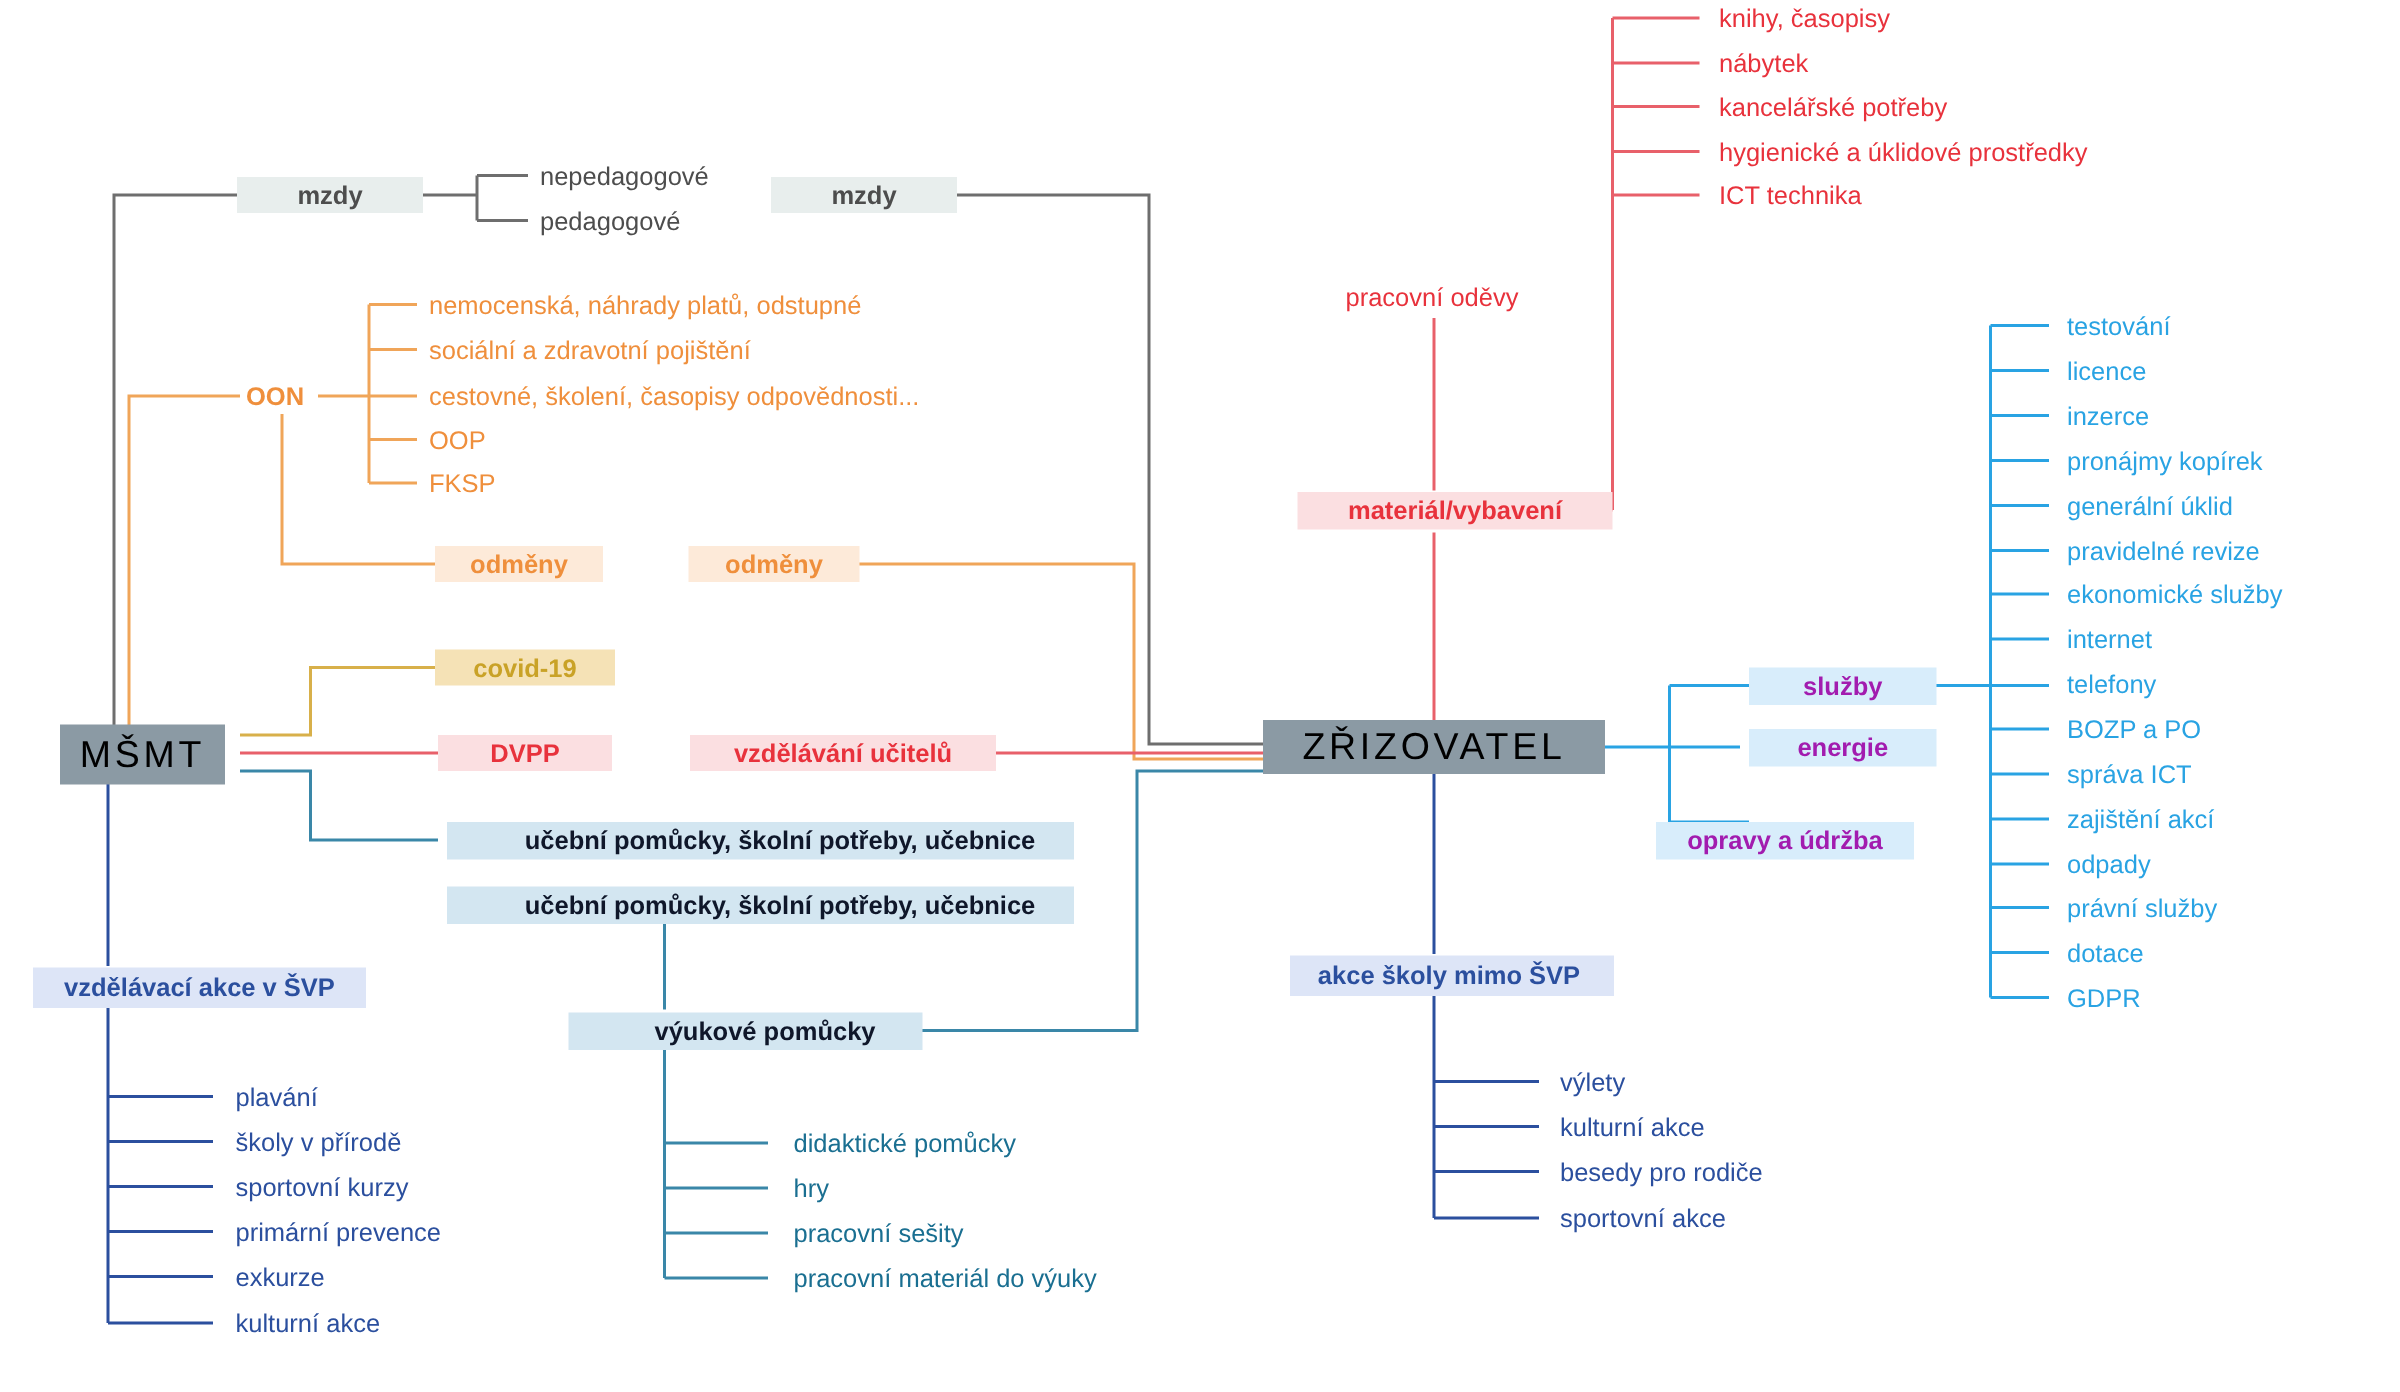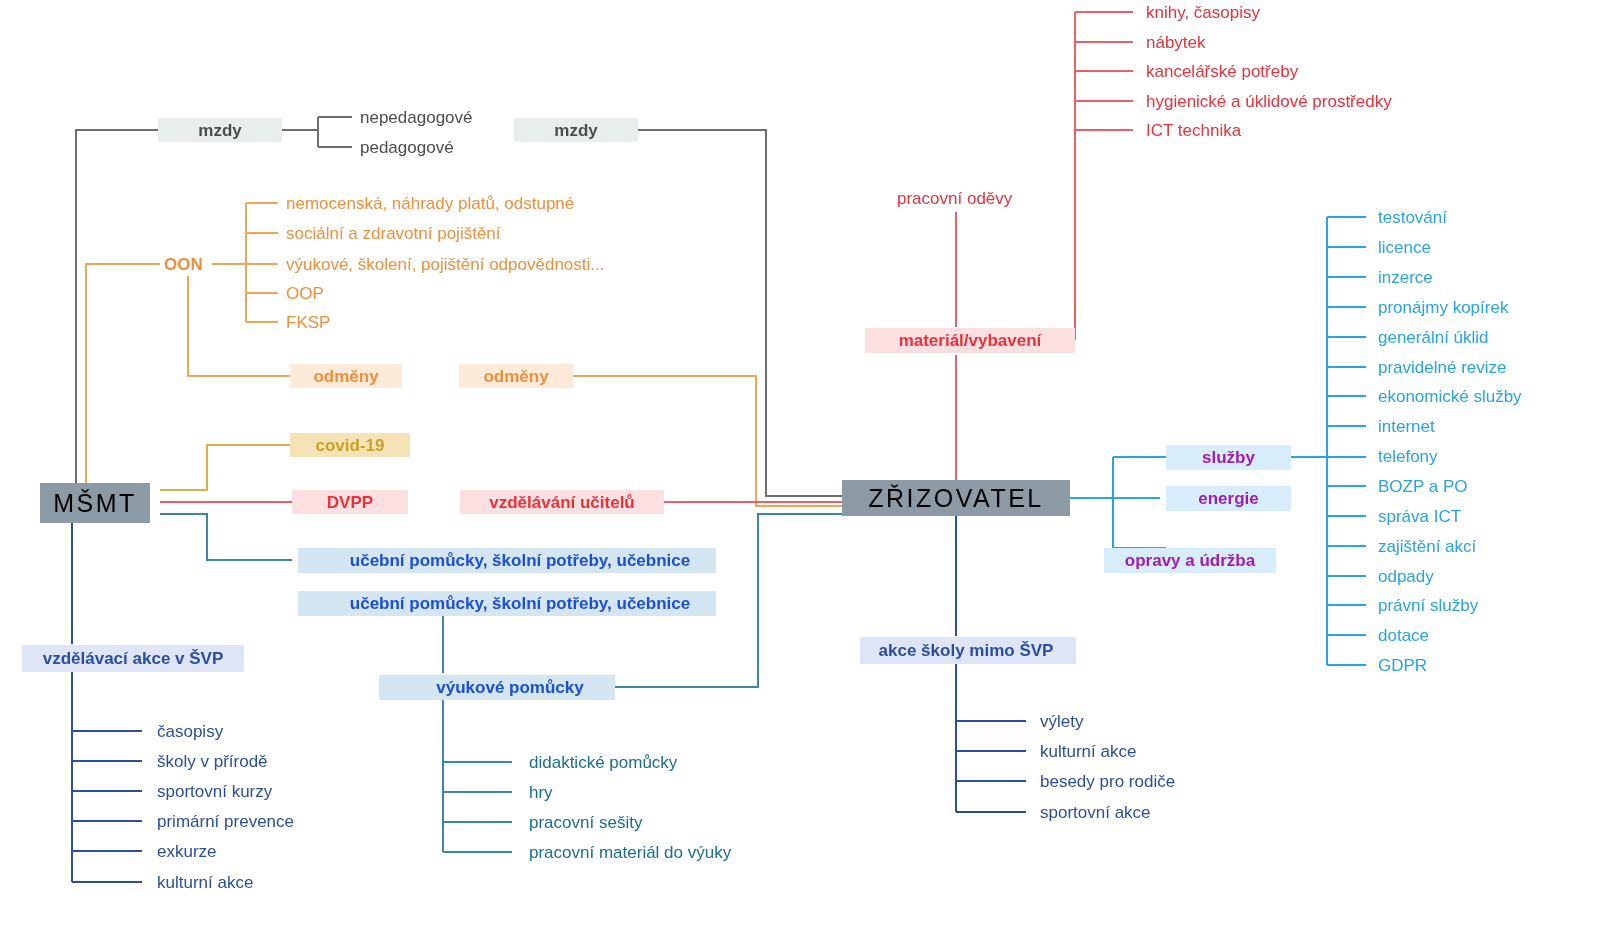--- a/index.html
+++ b/index.html
@@ -51,21 +51,21 @@
   .chip {
     font-weight: bold;
     font-size: 17px;
     justify-content: center;
     padding: 0 14px;
   }
   .chip-gray   { background: #e8eeed; color: #4d4d4d; }
   .chip-orange { background: #fdead9; color: #ef8f3c; }
   .chip-yellow { background: #f5e2b6; color: #c9a227; }
   .chip-red    { background: #fbdfe1; color: #e8323c; }
-  .chip-blue   { background: #d3e6f1; color: #1d4ed8; padding-left: 40px; }
+  .chip-blue   { background: #d3e6f1; color: #0f172a; padding-left: 40px; }
   .chip-lblue  { background: #d8edfb; color: #a21caf; }
   .chip-navy   { background: #dde5f7; color: #2b4f9e; }
 
   
   .leaf { font-size: 17px; font-weight: 400; }
   .leaf-gray   { color: #4d4d4d; }
   .leaf-orange { color: #ef8f3c; font-weight: 400; }
   .leaf-red    { color: #e8323c; }
   .leaf-lblue  { color: #29a3e3; }
   .leaf-navy   { color: #2b4f9e; }
@@ -196,21 +196,21 @@
   <div class="node leaf leaf-orange leaf-bold" style="left:164px; top:254px; height:20px;">
     <span class="lbl">OON</span>
   </div>
   <div class="node leaf leaf-orange" style="left:286px; top:193px; height:20px;">
     <span class="lbl">nemocenská, náhrady platů, odstupné</span>
   </div>
   <div class="node leaf leaf-orange" style="left:286px; top:223px; height:20px;">
     <span class="lbl">sociální a zdravotní pojištění</span>
   </div>
   <div class="node leaf leaf-orange" style="left:286px; top:254px; height:20px;">
-    <span class="lbl">výukové, školení, pojištění odpovědnosti...</span>
+    <span class="lbl">cestovné, školení, časopisy odpovědnosti...</span>
   </div>
   <div class="node leaf leaf-orange" style="left:286px; top:283px; height:20px;">
     <span class="lbl">OOP</span>
   </div>
   <div class="node leaf leaf-orange" style="left:286px; top:312px; height:20px;">
     <span class="lbl">FKSP</span>
   </div>
 
   <div class="node chip chip-orange" style="left:290px; top:364px; width:84px; height:24px;">
     <span class="lbl">odměny</span>
@@ -256,21 +256,21 @@
     <span class="lbl">pracovní sešity</span>
   </div>
   <div class="node leaf leaf-teal" style="left:529px; top:842px; height:20px;">
     <span class="lbl">pracovní materiál do výuky</span>
   </div>
 
   <div class="node chip chip-navy" style="left:22px; top:645px; width:194px; height:27px;">
     <span class="lbl">vzdělávací akce v ŠVP</span>
   </div>
   <div class="node leaf leaf-navy" style="left:157px; top:721px; height:20px;">
-    <span class="lbl">časopisy</span>
+    <span class="lbl">plavání</span>
   </div>
   <div class="node leaf leaf-navy" style="left:157px; top:751px; height:20px;">
     <span class="lbl">školy v přírodě</span>
   </div>
   <div class="node leaf leaf-navy" style="left:157px; top:781px; height:20px;">
     <span class="lbl">sportovní kurzy</span>
   </div>
   <div class="node leaf leaf-navy" style="left:157px; top:811px; height:20px;">
     <span class="lbl">primární prevence</span>
   </div>

